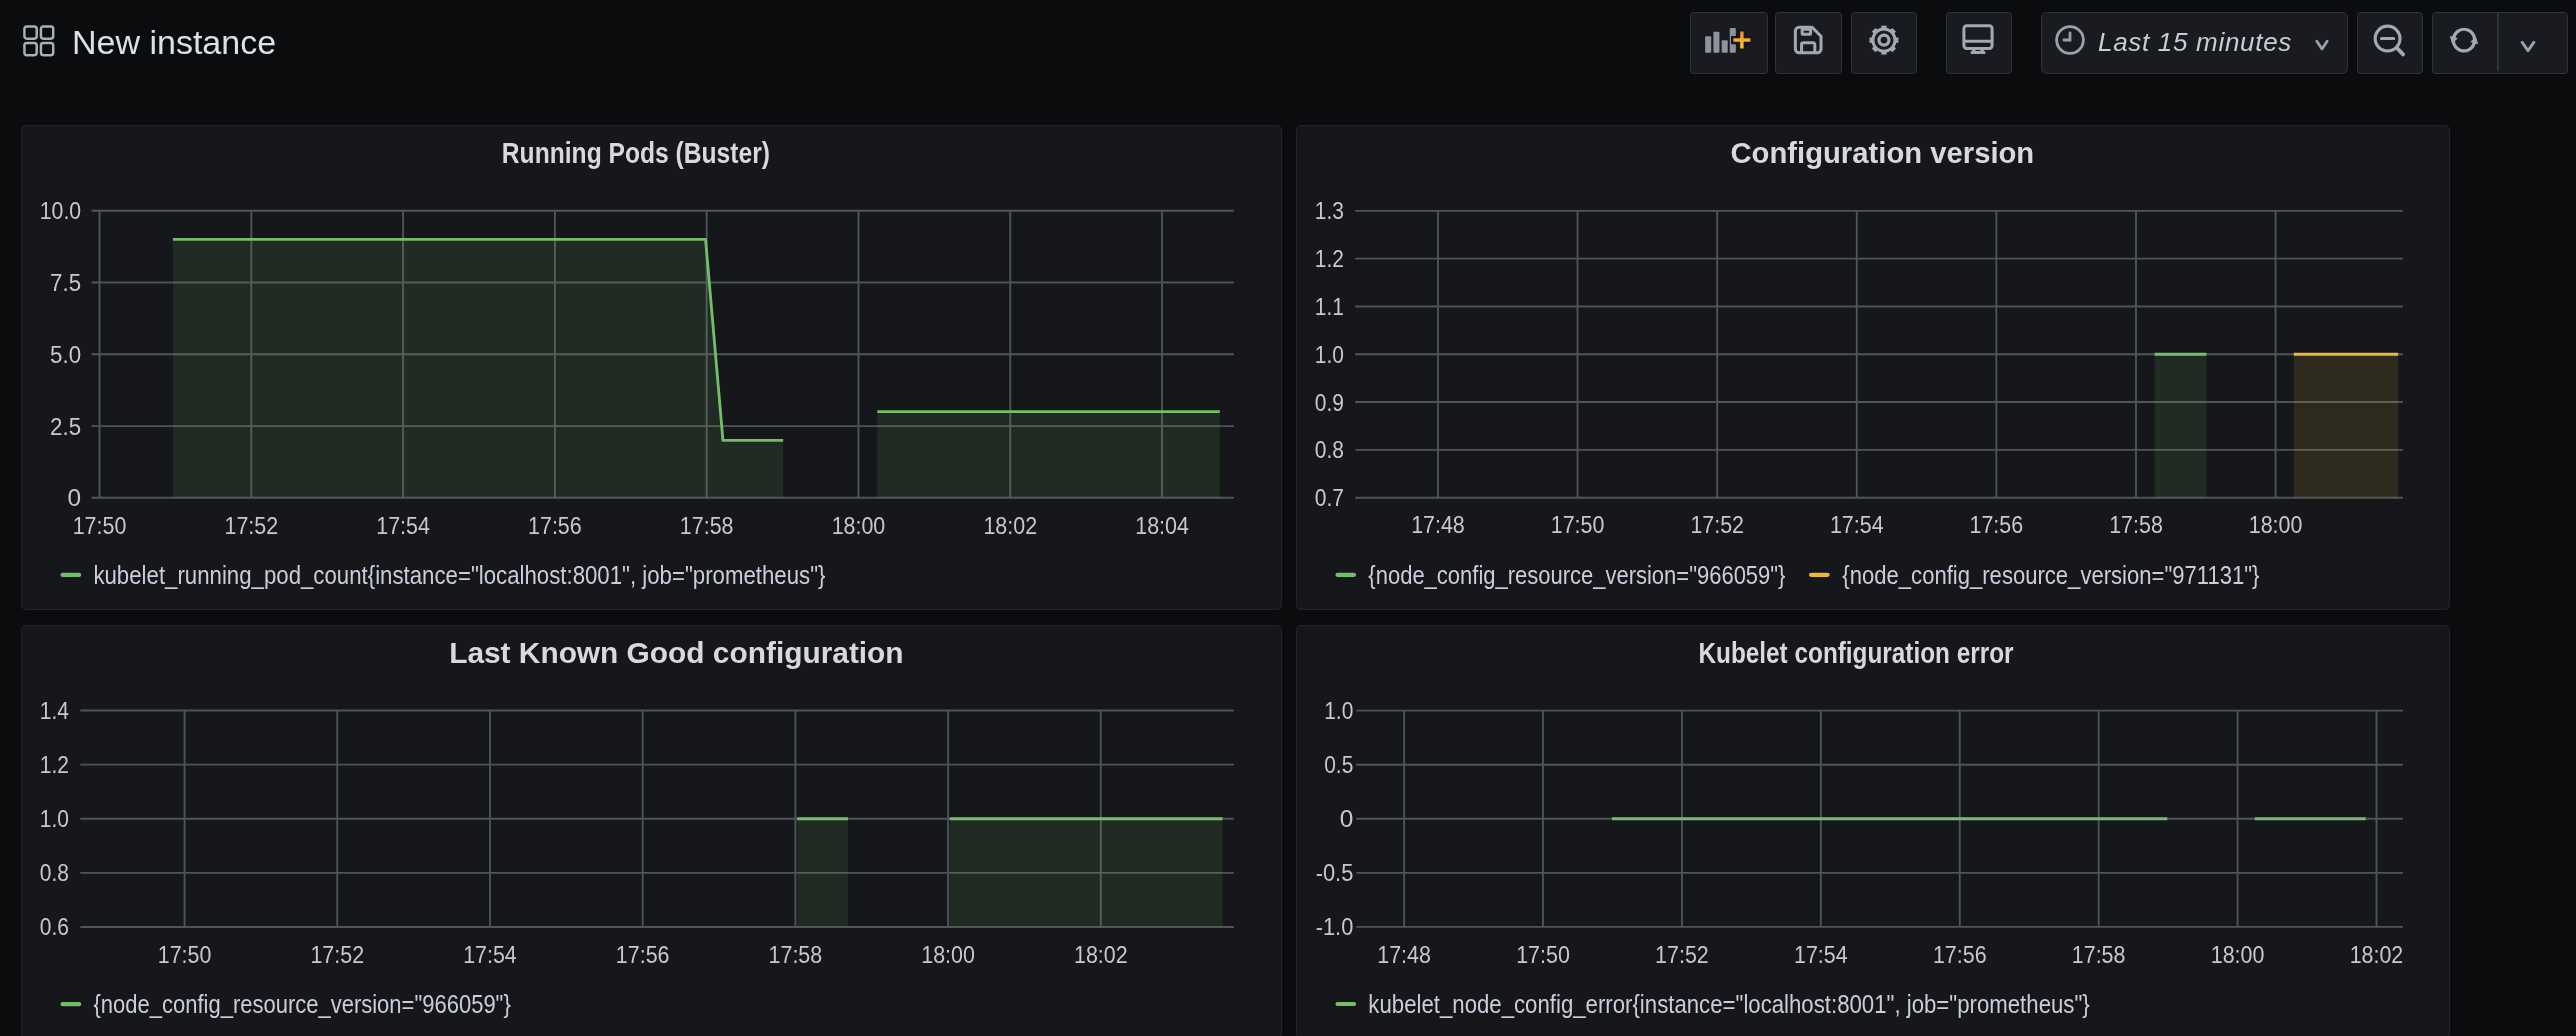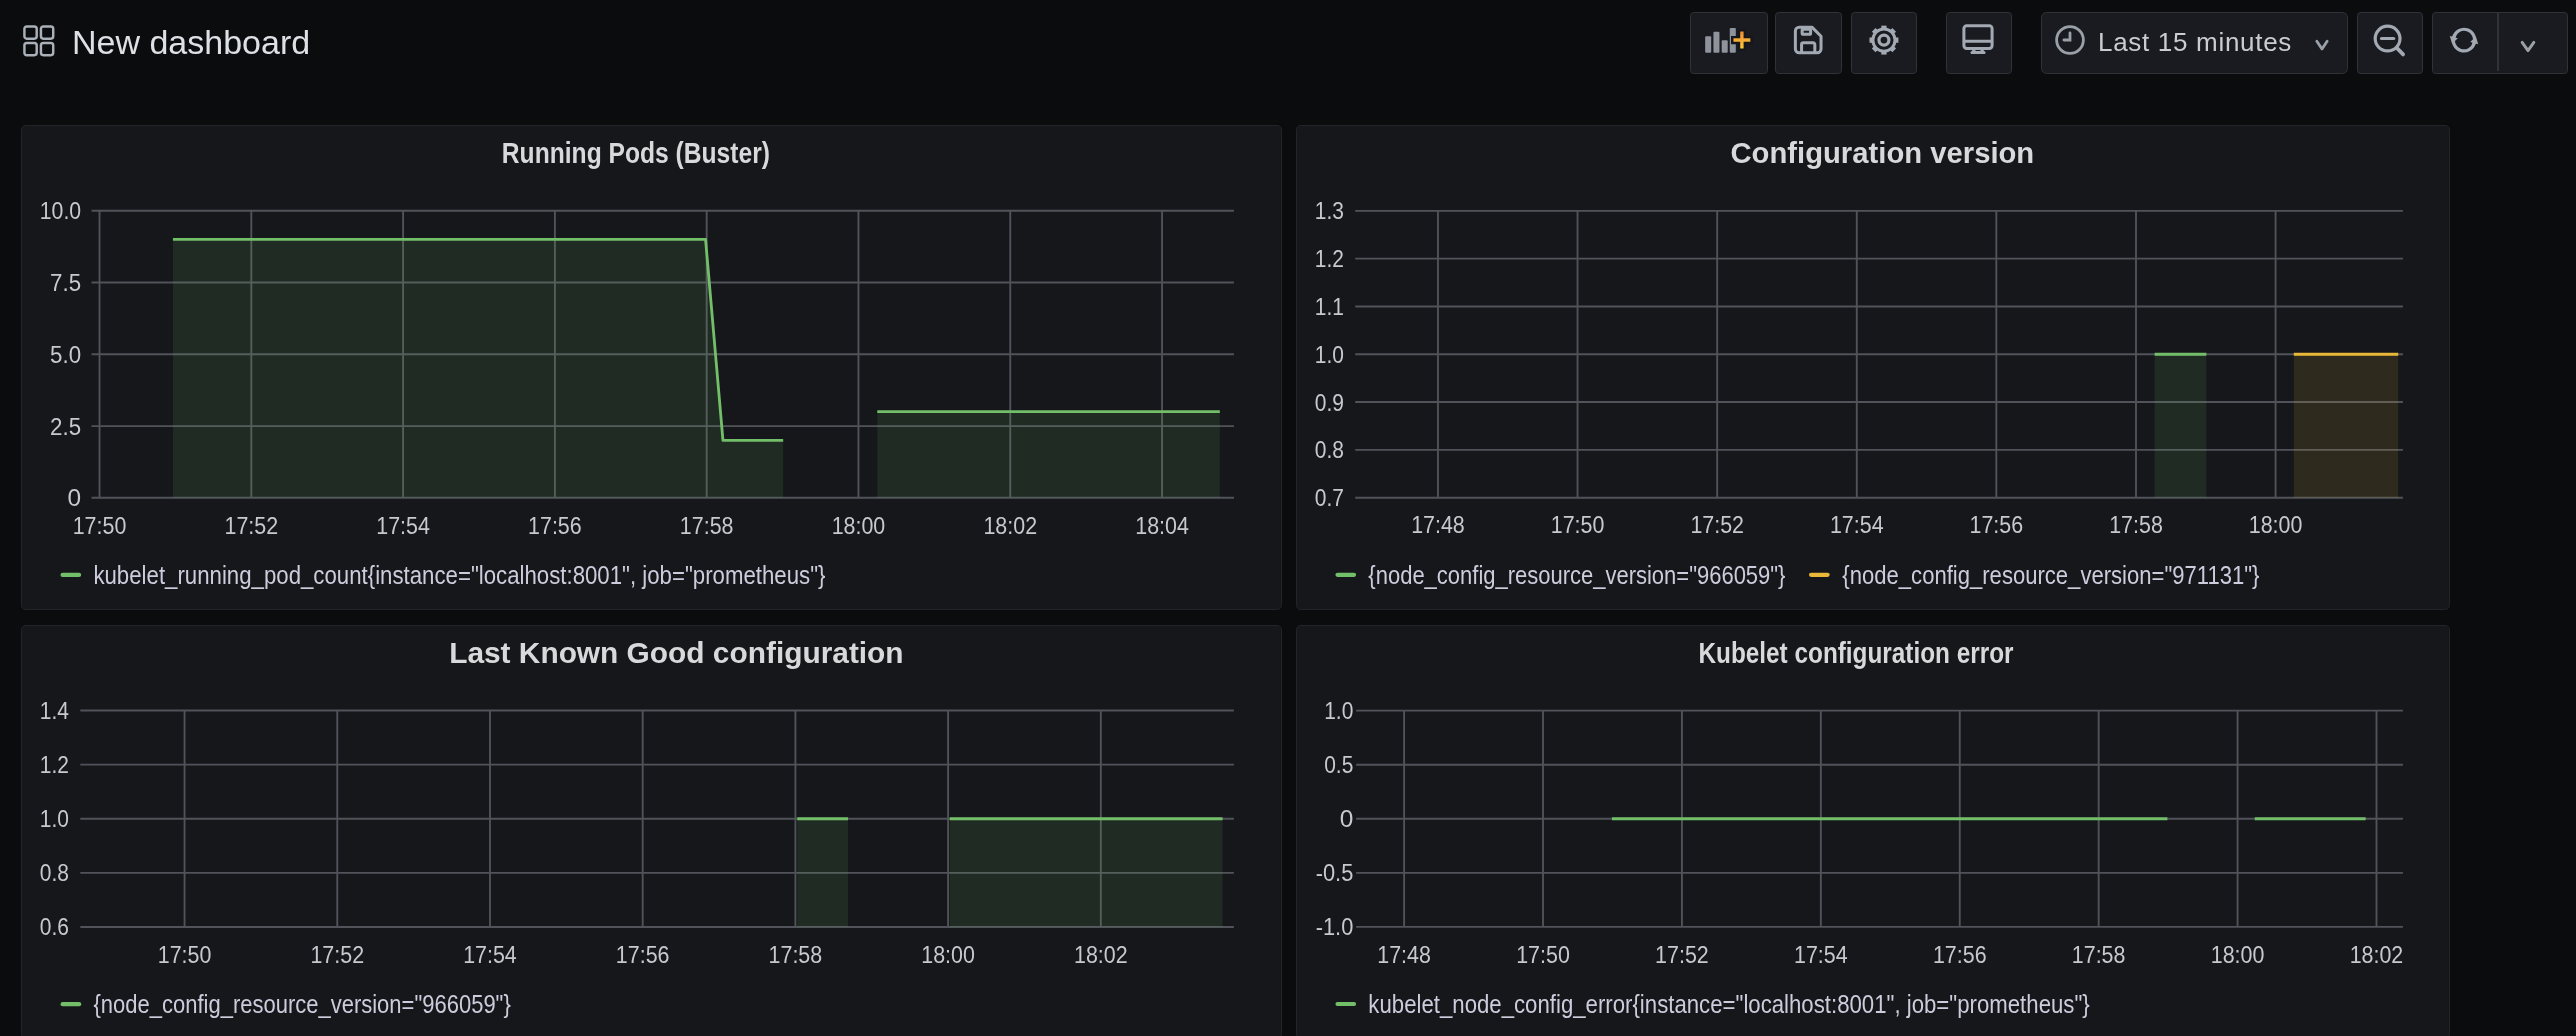--- a/index.html
+++ b/index.html
@@ -1,31 +1,31 @@
 <!DOCTYPE html>
 <html style="font-size:15px"><head><meta charset="utf-8">
 <style>
 * { margin:0; padding:0; box-sizing:border-box; }
 html,body { width:2576px; height:1037px; background:#0b0c0e; overflow:hidden;
   font-family:"Liberation Sans", sans-serif; -webkit-font-smoothing:antialiased; }
 .panel { position:absolute; background:#15171b; border:1.9px solid #22242a; border-radius:4.7px; overflow:hidden; }
-.btn { position:absolute; top:12.2px; height:62px; background:#191b20; border:1.9px solid #2f3237; border-radius:3.8px; }
+.btn { position:absolute; top:12.2px; height:62px; background:#191b20; border:1.9px solid #2f3237; border-radius:3.8px;font-style:italic; }
 </style></head>
 <body>
 
 <div style="position:absolute;left:0;top:0;width:2576px;height:103px;">
 <svg width="34" height="34" viewBox="0 0 36 36" style="position:absolute;left:22.6px;top:24.5px">
 <g fill="none" stroke="#aab0b8" stroke-width="2.6">
 <rect x="1.5" y="1.5" width="13" height="13" rx="2.5"></rect>
 <rect x="19" y="1.5" width="13" height="13" rx="2.5"></rect>
 <rect x="1.5" y="19" width="13" height="13" rx="2.5"></rect>
 <rect x="19" y="19" width="13" height="13" rx="2.5"></rect>
 </g>
     </svg>
-<div style="position:absolute;left:72px;top:25.4px;font-size:34px;line-height:34px;font-weight:500;color:#dde1e6;white-space:nowrap;">New dashboard</div>
+<div style="position:absolute;left:72px;top:25.4px;font-size:34px;line-height:34px;font-weight:500;color:#dde1e6;white-space:nowrap;">New instance</div>
 <div class="btn" style="left:1690px;width:78px;">
       <svg width="78" height="62" viewBox="0 0 83 66" style="position:absolute;left:-1.9px;top:-1.9px">
 <defs>
           <linearGradient id="plusg" x1="0" y1="0" x2="0" y2="1">
 <stop offset="0" stop-color="#ec8a33"></stop>
             <stop offset="1" stop-color="#fcce37"></stop>
           </linearGradient>
         </defs>
 <g fill="#8e939c">
 <rect x="17.2" y="27" width="6.4" height="17.4" rx="1"></rect>

